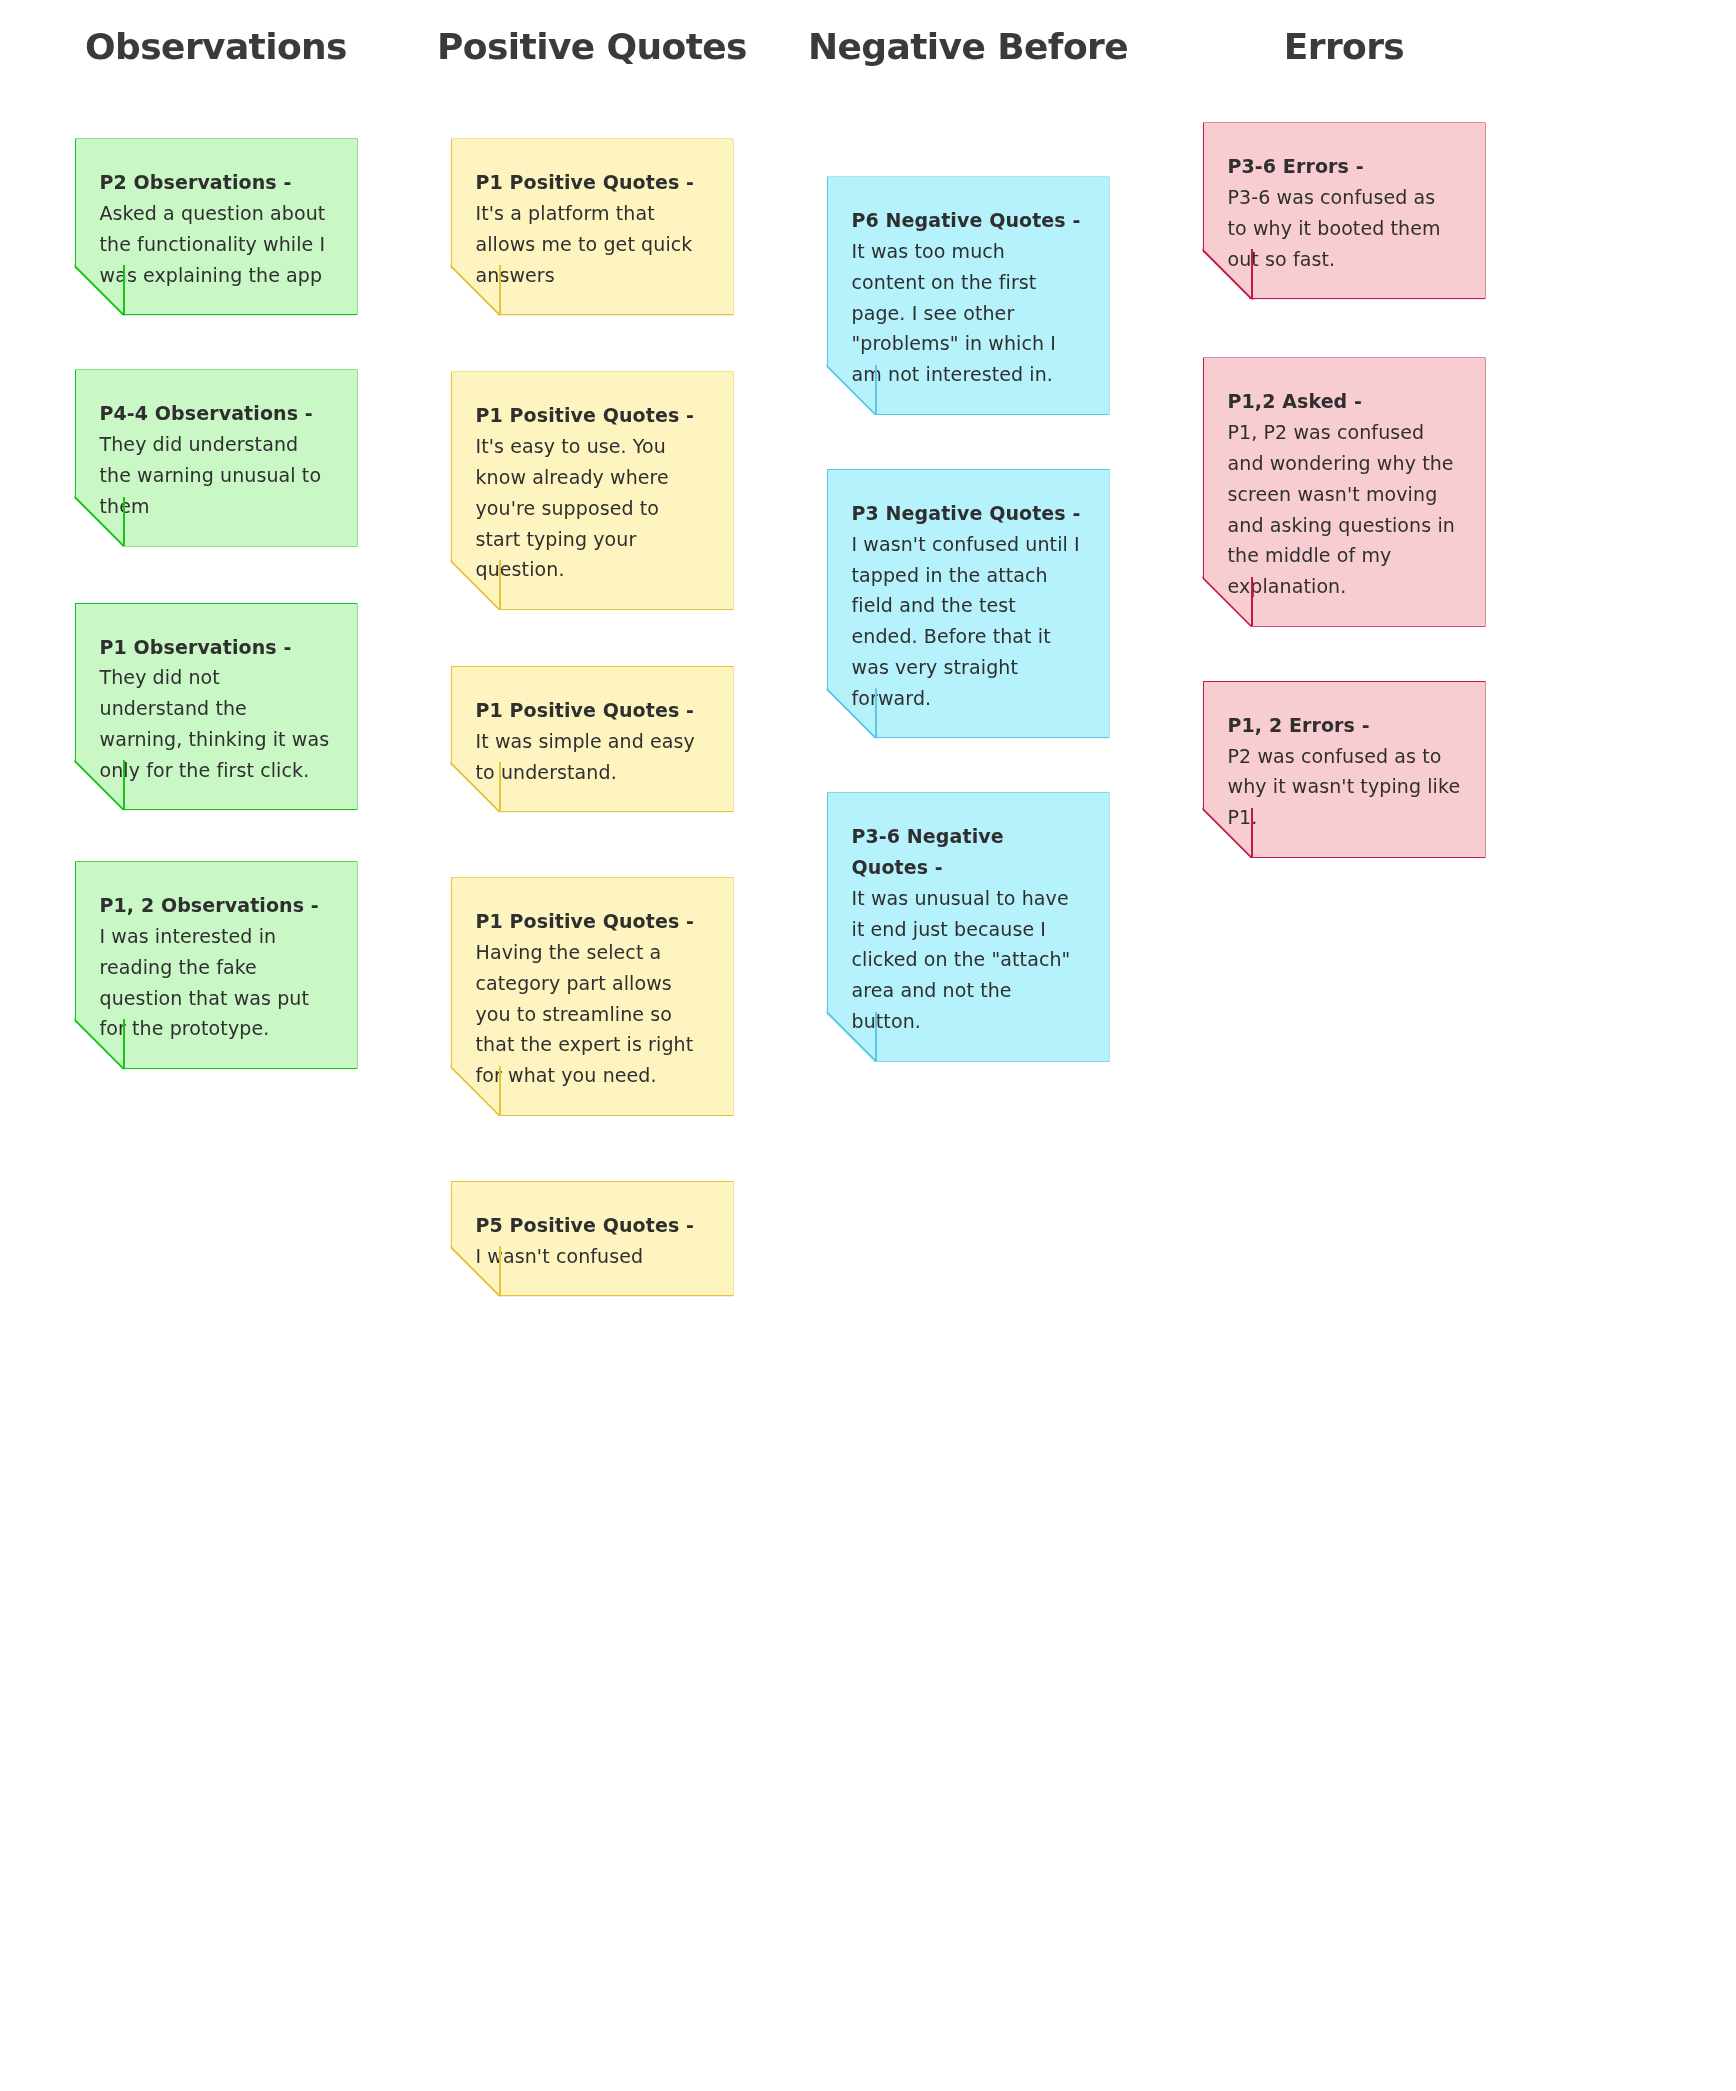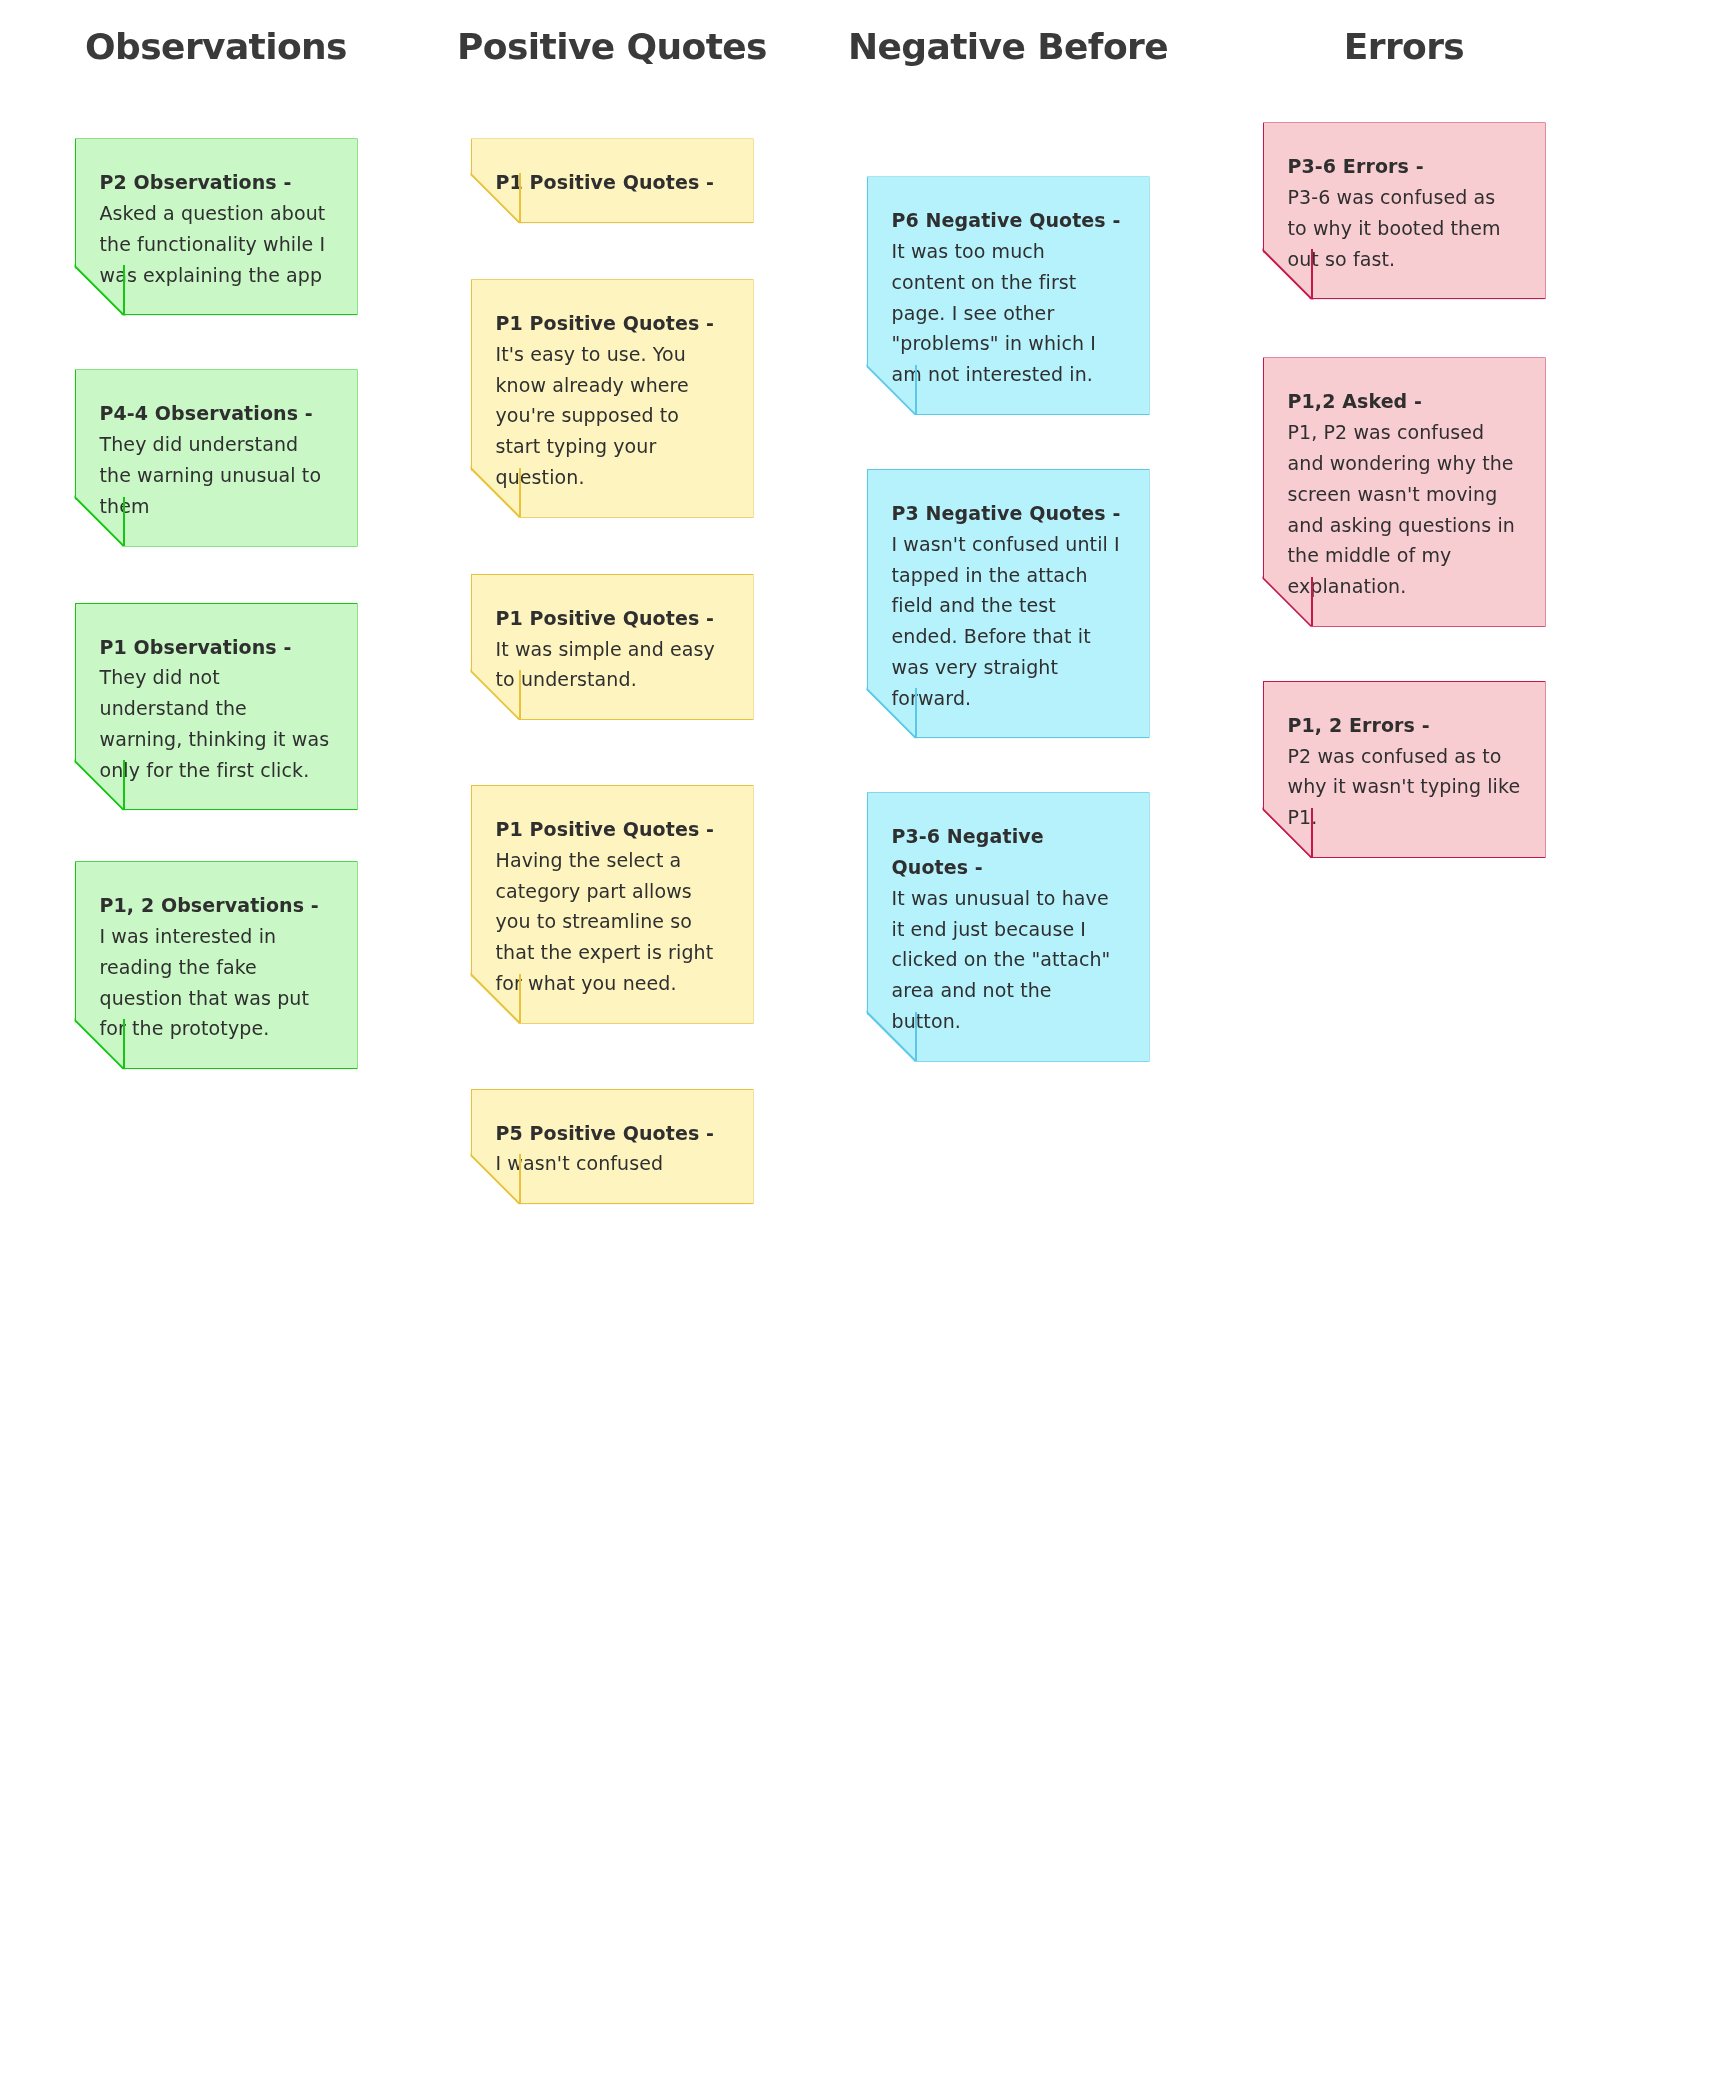--- a/index.html
+++ b/index.html
@@ -16,21 +16,20 @@
     width: 1736px;
     height: 2092px;
     padding: 0;
     overflow: hidden;
   }
 
   .columns {
     display: flex;
     width: 1736px;
     padding: 20.4px 28px 0 28px;
-    gap: 20px;
   }
 
   .column {
     width: 376px;
     display: flex;
     flex-direction: column;
     align-items: center;
     flex: 0 0 auto;
   }
 
@@ -178,20 +177,21 @@
           </div>
         </div>
       </div>
       <div class="column">
         <div class="column-header">Positive Quotes</div>
         <div class="notes">
           <div class="spacer" style="height: 59px;"></div>
           <div class="note yellow">
             <div class="note-inner">
               <span class="note-title">P1 Positive Quotes -</span>
+              <span class="note-body">It's a platform that allows me to get quick answers</span>
             </div>
             <div class="fold">
               <div class="fold-line-v"></div>
               <div class="fold-line-d"></div>
             </div>
           </div>
           <div class="spacer" style="height: 56px;"></div>
           <div class="note yellow">
             <div class="note-inner">
               <span class="note-title">P1 Positive Quotes -</span>

